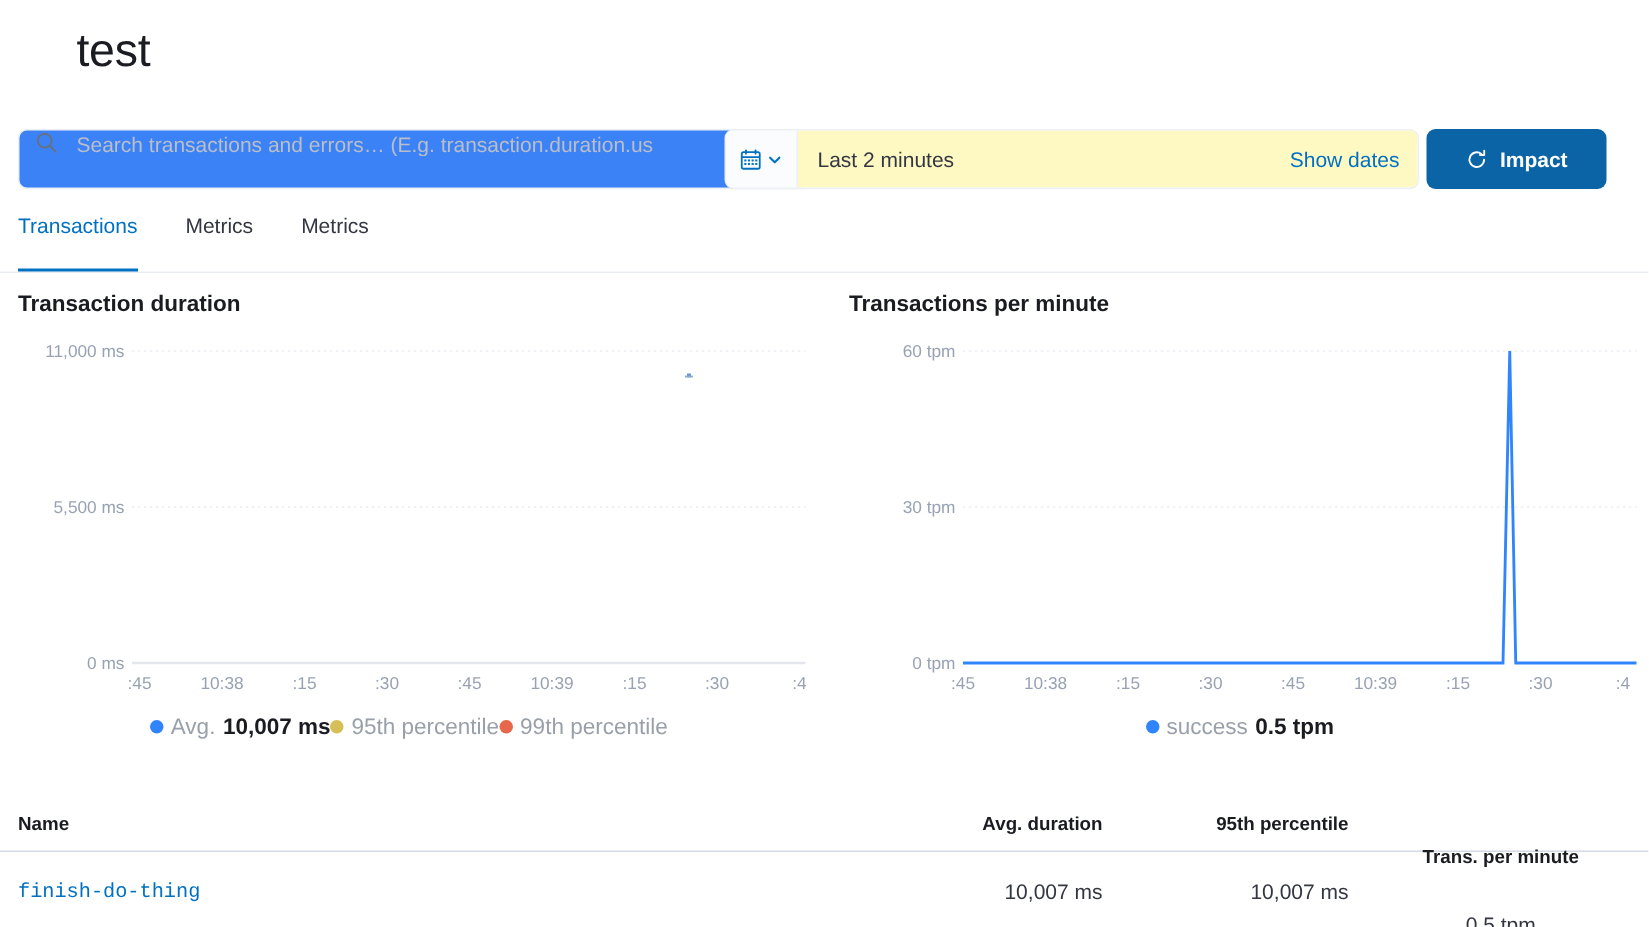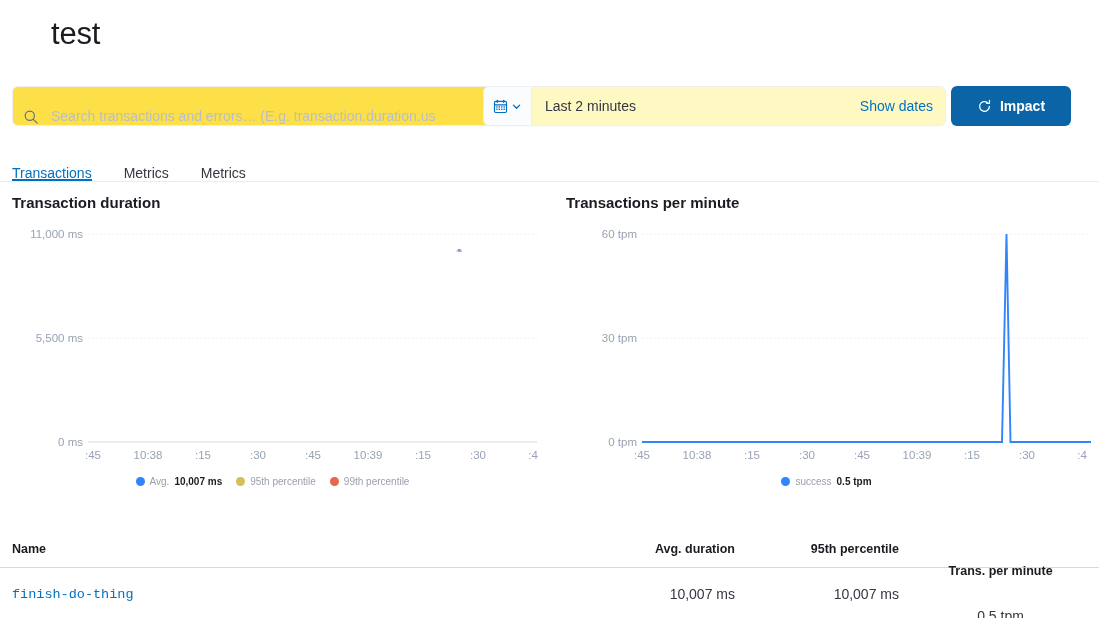--- a/index.html
+++ b/index.html
@@ -31,24 +31,24 @@
     background: #ffffff; color: #0071c2;
     font-size: 14px; font-family: "Liberation Sans", sans-serif;
     cursor: pointer;
   }
   .integrations-btn .chev { display: block; width: 13px; height: 13px; }
 
   
   .bar { position: absolute; left: 0; top: 86px; width: 1099px; height: 42px; }
   .search-box {
     position: absolute; left: 12px; top: 0; width: 529px; height: 40px;
-    background: #fde047;
+    background: #3b82f6;
     border: 1px solid #eceff3;
     border-radius: 6px;
-    display: flex; align-items: flex-end; padding: 0 10px;
+    display: flex; align-items: flex-start; padding: 0 10px;
     box-shadow: 0 1px 1px -1px rgba(152,162,179,.2);
   }
   .search-box .mag { flex: 0 0 auto; width: 16px; height: 16px; margin-right: 10px; }
   .search-input {
     border: 0; outline: 0; background: transparent;
     font-size: 14px; color: #343741; width: 100%;
     font-family: "Liberation Sans", sans-serif;
   }
   .search-input::placeholder { color: #b9bec9; }
 
@@ -87,21 +87,21 @@
 
   
   .tabs {
     position: absolute; left: 0; top: 142px; width: 1099px; height: 40px;
     border-bottom: 1px solid #e9edf3;
     padding-left: 12px;
     display: flex; align-items: flex-start;
   }
   .tab {
     position: relative; height: 39px; padding: 0 16px;
-    display: flex; align-items: flex-end;
+    display: flex; align-items: flex-start;
     font-size: 14px; color: #343741; cursor: pointer;
   }
   .tab:first-child { padding-left: 0; padding-right: 16px; }
   .tab.active { color: #0071c2; font-weight: 400; }
   .tab.active::after {
     content: ""; position: absolute; left: 0; right: 0; bottom: 0;
     height: 2px; background: #0071c2;
   }
   .tab:first-child.active::after { left: 0; right: 16px; }
 
@@ -110,22 +110,22 @@
   .chart-panel { position: absolute; top: 0; width: 545px; height: 330px; }
   .chart-panel.left { left: 0; }
   .chart-panel.right { left: 554px; }
   .chart-title {
     position: absolute; left: 12px; top: 12px;
     font-size: 15px; font-weight: 700; color: #1a1c21;
   }
   .chart-svg { position: absolute; left: 0; top: 34px; }
   .chart-legend {
     position: absolute; top: 294px; left: 0; width: 545px;
-    display: flex; align-items: center; justify-content: center; gap: 14px;
-    font-size: 10px;
+    display: flex; align-items: center; justify-content: center; 
+    font-size: 15px;
   }
   .legend-item { display: flex; align-items: center; gap: 5px; cursor: pointer; }
   .legend-dot { width: 9px; height: 9px; border-radius: 50%; display:block; }
   .legend-name { color: #9aa0aa; }
   .legend-val { color: #1a1c21; font-weight: 700; }
 
   
   .table { position: absolute; left: 0; top: 530px; width: 1099px; }
   .trow {
     display: flex; align-items: center;

